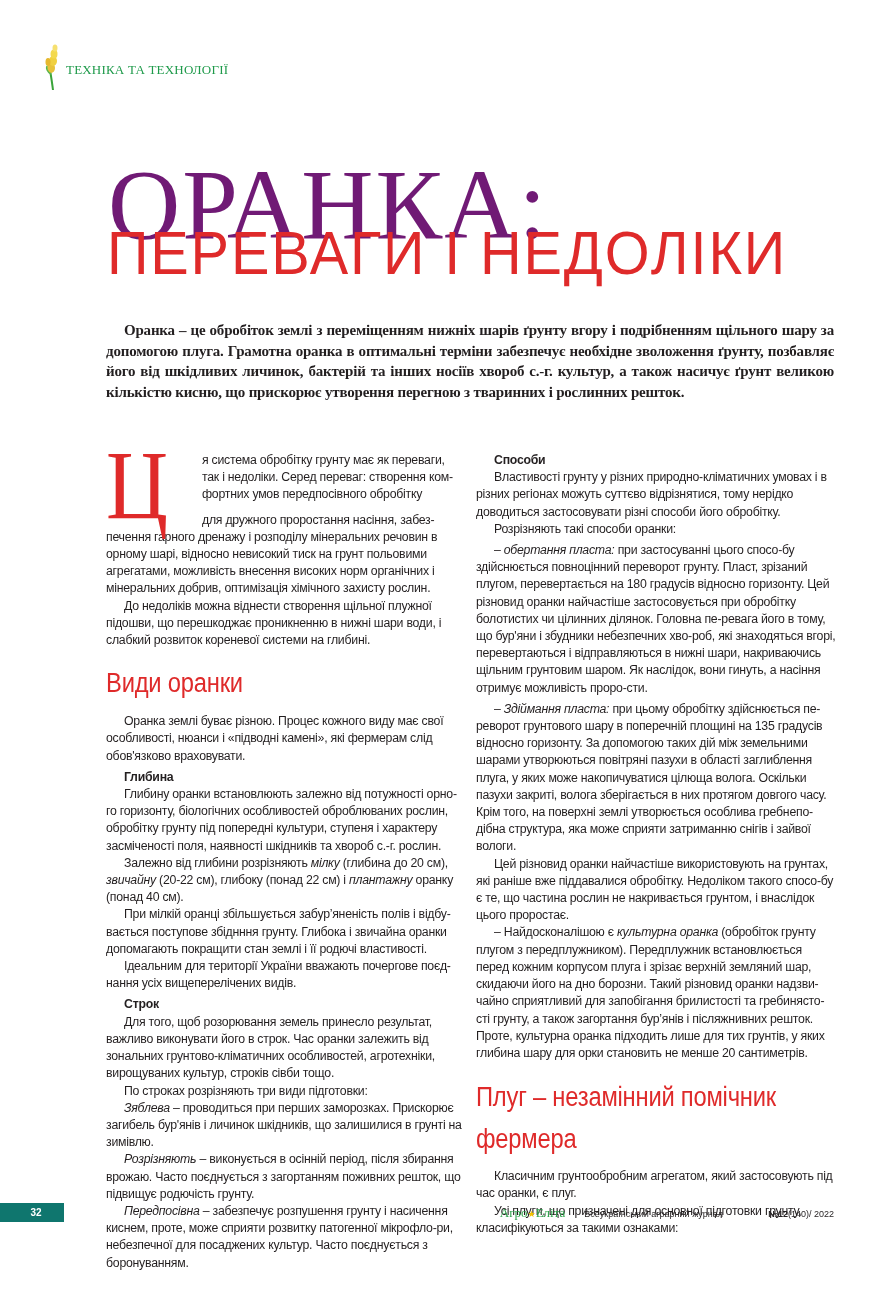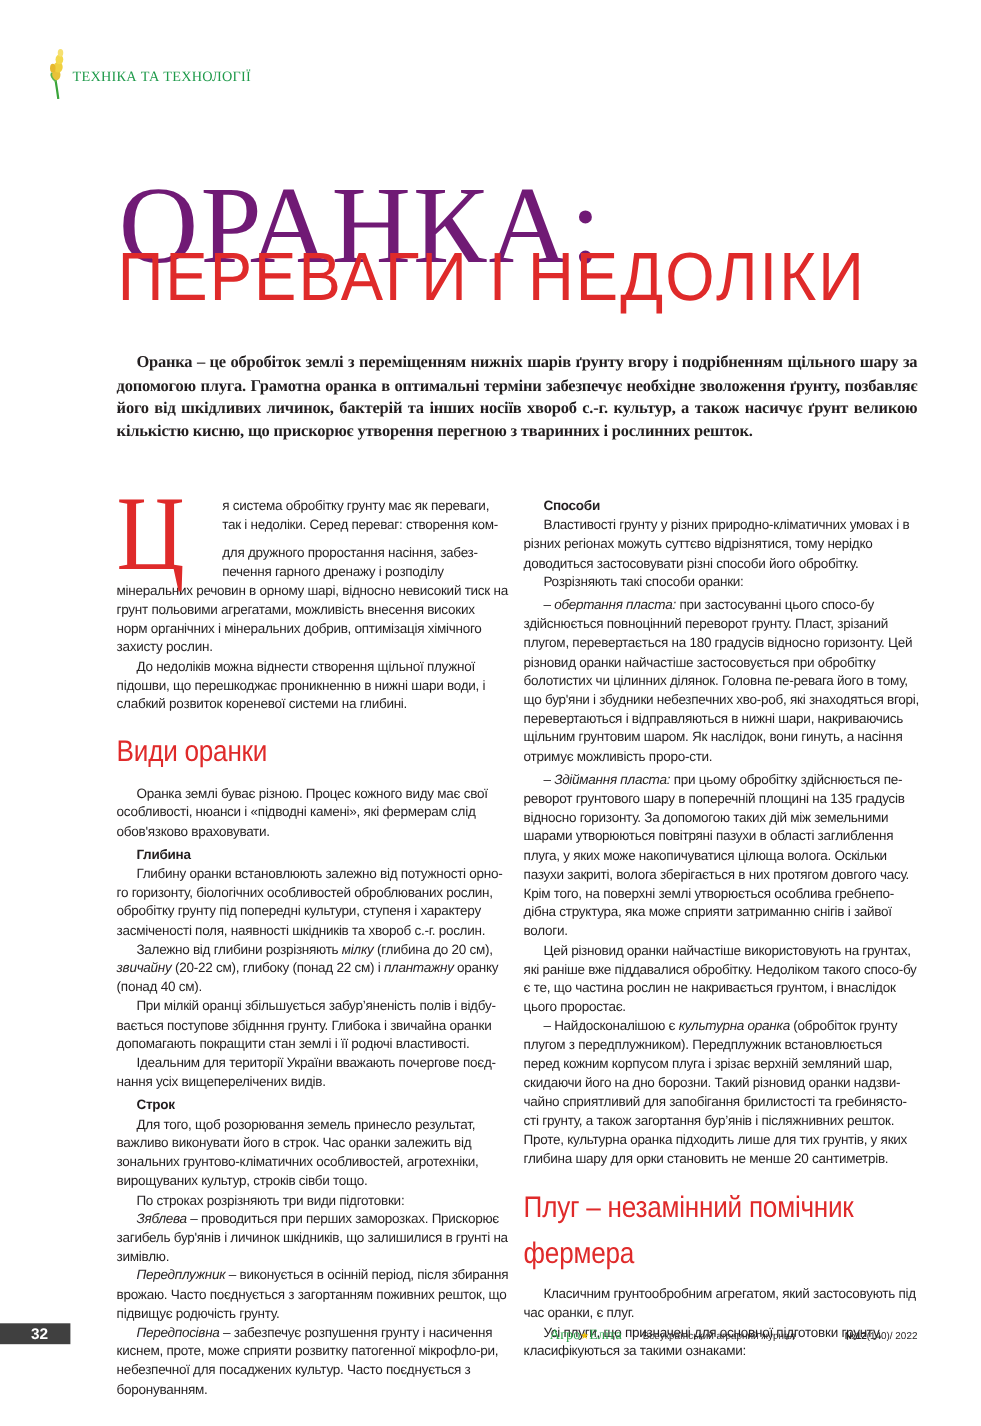--- a/index.html
+++ b/index.html
@@ -23,21 +23,21 @@
   .col em { font-style: italic; }
 
   .dropcap-wrap { position: relative; }
   .dropcap { float: left; font-family: "Liberation Serif", serif; color: #df2a2a; font-size: 86px; line-height: 70px; width: 96px; height: 72px; margin-top: -6px; margin-right: 0; text-align: left; transform: scaleY(1.12); transform-origin: top left; }
   .dropcap-lines p { text-indent: 0; }
   .spacer { height: 8px; }
 
   .h2 { font-family: "Liberation Sans", sans-serif; color: #df2a2a; font-size: 27px; line-height: 40px; font-weight: normal; margin: 14px 0 10px 0; transform: scaleX(0.88); transform-origin: left; white-space: nowrap; }
   .h2-wrap { font-family: "Liberation Sans", sans-serif; color: #df2a2a; font-size: 27px; line-height: 42px; font-weight: normal; margin: 14px 0 8px 0; width: 420px; transform: scaleX(0.88); transform-origin: left; }
 
-  .footer-page { position: absolute; left: 0; top: 1203px; width: 64px; height: 19px; background: #404040; color: #fff; font-size: 14px; line-height: 19px; text-align: center; font-weight: bold; padding-left: 8px; box-sizing: border-box; }
+  .footer-page { position: absolute; left: 0; top: 1203px; width: 64px; height: 19px; background: #0f766e; color: #fff; font-size: 10px; line-height: 19px; text-align: center; font-weight: bold; padding-left: 8px; box-sizing: border-box; }
   .footer-right { position: absolute; right: 58px; top: 1205px; display: flex; align-items: baseline; font-size: 9px; color: #231f20; }
   .brand { font-family: Liberation Serif, serif; color: #2ca24a; font-size: 13px; margin-right: 19px; }
   .brand-star { color: #f2c100; font-size: 9px; }
   .issue-strong { font-weight: bold; padding-left: 45px; }
 </style>
 </head>
 <body>
 
 <div class="section-header">
   <svg class="wheat-icon" viewBox="0 0 22 46">
@@ -56,20 +56,21 @@
 <div class="title-2">ПЕРЕВАГИ І НЕДОЛІКИ</div>
 
 <div class="lead">Оранка – це обробіток землі з переміщенням нижніх шарів ґрунту вгору і подрібненням щільного шару за допомогою плуга. Грамотна оранка в оптимальні терміни забезпечує необхідне зволоження ґрунту, позбавляє його від шкідливих личинок, бактерій та інших носіїв хвороб с.-г. культур, а також насичує ґрунт великою кількістю кисню, що прискорює утворення перегною з тваринних і рослинних решток.</div>
 
 <div class="col col-left">
   <div class="dropcap-wrap">
     <div class="dropcap">Ц</div>
     <div class="dropcap-lines">
       <p>я система обробітку грунту має як переваги,</p>
       <p>так і недоліки. Серед переваг: створення ком-</p>
+      <p>фортних умов передпосівного обробітку</p>
       <div class="spacer"></div>
       <p style="padding-left:96px;text-indent:0;margin-left:-96px;">для дружного проростання насіння, забез-печення гарного дренажу і розподілу мінеральних речовин в орному шарі, відносно невисокий тиск на грунт польовими агрегатами, можливість внесення високих норм органічних і мінеральних добрив, оптимізація хімічного захисту рослин.</p>
     </div>
   </div>
   <p>До недоліків можна віднести створення щільної плужної підошви, що перешкоджає проникненню в нижні шари води, і слабкий розвиток кореневої системи на глибині.</p>
 
   <div class="h2">Види оранки</div>
   <p>Оранка землі буває різною. Процес кожного виду має свої особливості, нюанси і «підводні камені», які фермерам слід обов'язково враховувати.</p>
 
   <p class="sub">Глибина</p>
@@ -77,21 +78,21 @@
   <p>
     <span>Залежно від глибини розрізняють </span><em>мілку</em><span> (глибина до 20 см), </span><em>звичайну</em><span> (20-22 см), глибоку (понад 22 см) і </span><em>плантажну</em><span> оранку (понад 40 см).</span>
   </p>
   <p>При мілкій оранці збільшується забур’яненість полів і відбу-вається поступове збіднння грунту. Глибока і звичайна оранки допомагають покращити стан землі і її родючі властивості.</p>
   <p>Ідеальним для території України вважають почергове поєд-нання усіх вищеперелічених видів.</p>
 
   <p class="sub">Строк</p>
   <p>Для того, щоб розорювання земель принесло результат, важливо виконувати його в строк. Час оранки залежить від зональних грунтово-кліматичних особливостей, агротехніки, вирощуваних культур, строків сівби тощо.</p>
   <p>По строках розрізняють три види підготовки:</p>
   <p><em>Зяблева</em><span> – проводиться при перших заморозках. Прискорює загибель бур'янів і личинок шкідників, що залишилися в грунті на зимівлю.</span></p>
-  <p><em>Передплужник</em><span> – виконується в осінній період, після збирання врожаю. Часто поєднується з загортанням поживних решток, що підвищує родючість грунту.</span></p>
+  <p><em>Розрізняють</em><span> – виконується в осінній період, після збирання врожаю. Часто поєднується з загортанням поживних решток, що підвищує родючість грунту.</span></p>
   <p><em>Передпосівна</em><span> – забезпечує розпушення грунту і насичення киснем, проте, може сприяти розвитку патогенної мікрофло-ри, небезпечної для посаджених культур. Часто поєднується з боронуванням.</span></p>
 </div>
 
 <div class="col col-right">
   <p class="sub" style="margin-top:0">Способи</p>
   <p>Властивості грунту у різних природно-кліматичних умовах і в різних регіонах можуть суттєво відрізнятися, тому нерідко доводиться застосовувати різні способи його обробітку.</p>
   <p>Розрізняють такі способи оранки:</p>
   <p class="gap"><span>– </span><em>обертання пласта:</em><span> при застосуванні цього спосо-бу здійснюється повноцінний переворот грунту. Пласт, зрізаний плугом, перевертається на 180 градусів відносно горизонту. Цей різновид оранки найчастіше застосовується при обробітку болотистих чи цілинних ділянок. Головна пе-ревага його в тому, що бур'яни і збудники небезпечних хво-роб, які знаходяться вгорі, перевертаються і відправляються в нижні шари, накриваючись щільним грунтовим шаром. Як наслідок, вони гинуть, а насіння отримує можливість проро-сти.</span></p>
   <p class="gap"><span>– </span><em>Здіймання пласта:</em><span> при цьому обробітку здійснюється пе-реворот грунтового шару в поперечній площині на 135 градусів відносно горизонту. За допомогою таких дій між земельними шарами утворюються повітряні пазухи в області заглиблення плуга, у яких може накопичуватися цілюща волога. Оскільки пазухи закриті, волога зберігається в них протягом довгого часу. Крім того, на поверхні землі утворюється особлива гребнепо-дібна структура, яка може сприяти затриманню снігів і зайвої вологи.</span></p>
   <p>Цей різновид оранки найчастіше використовують на грунтах, які раніше вже піддавалися обробітку. Недоліком такого спосо-бу є те, що частина рослин не накривається грунтом, і внаслідок цього проростає.</p>

